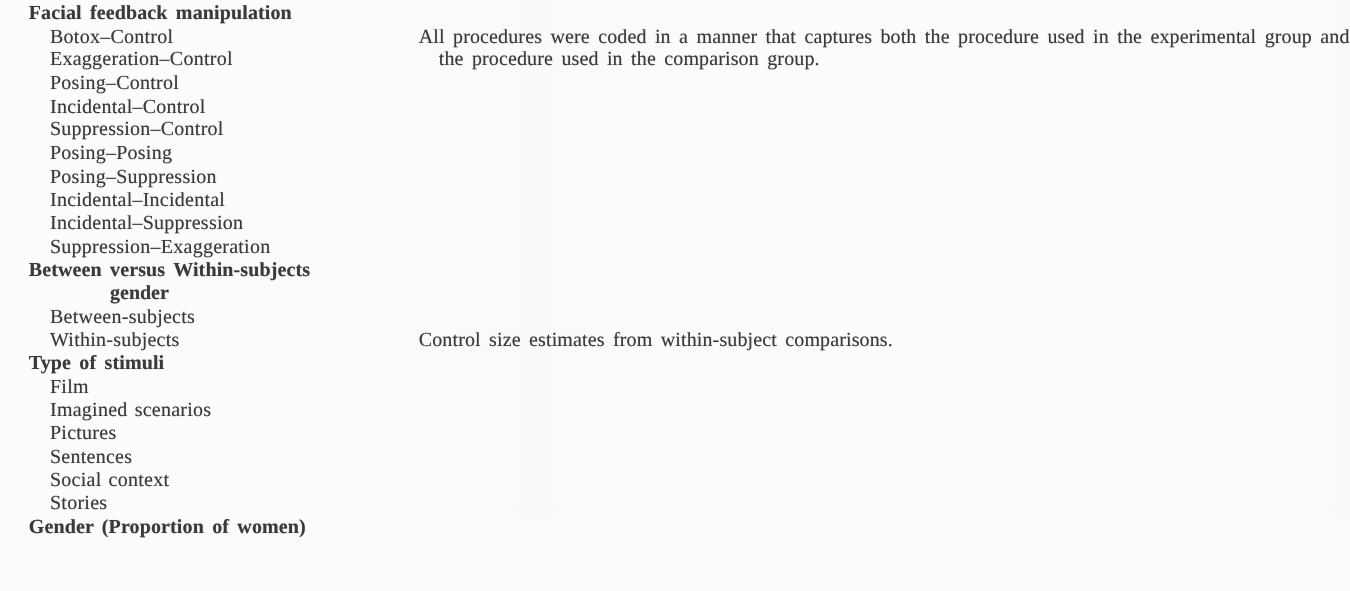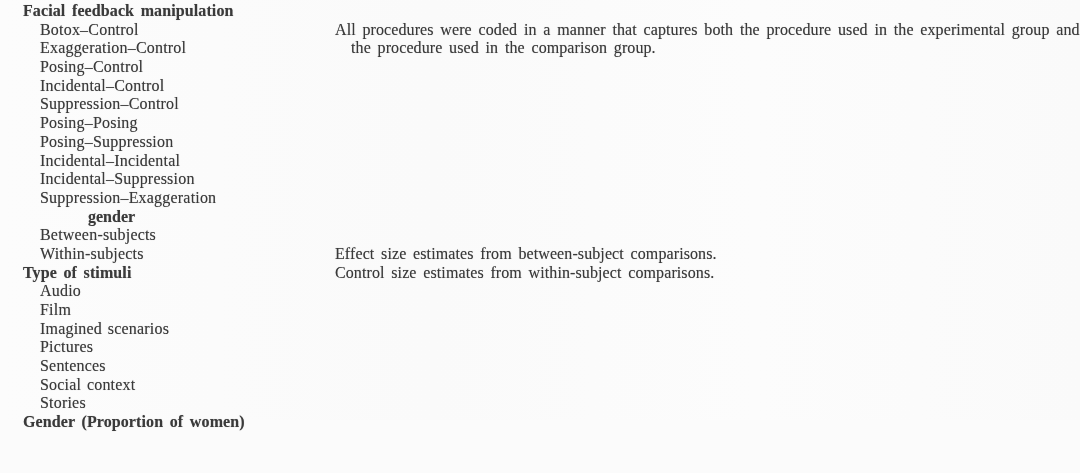--- a/index.html
+++ b/index.html
@@ -45,41 +45,38 @@
     <div class="line item">Botox–Control</div>
     <div class="line item">Exaggeration–Control</div>
     <div class="line item">Posing–Control</div>
     <div class="line item">Incidental–Control</div>
     <div class="line item">Suppression–Control</div>
     <div class="line item">Posing–Posing</div>
     <div class="line item">Posing–Suppression</div>
     <div class="line item">Incidental–Incidental</div>
     <div class="line item">Incidental–Suppression</div>
     <div class="line item">Suppression–Exaggeration</div>
+    <div class="line header">Between versus Within-subjects</div>
     <div class="line cont">gender</div>
     <div class="line item">Between-subjects</div>
     <div class="line item">Within-subjects</div>
     <div class="line header">Type of stimuli</div>
-    <div class="line item">Audio</div>
     <div class="line item">Film</div>
     <div class="line item">Imagined scenarios</div>
     <div class="line item">Pictures</div>
     <div class="line item">Sentences</div>
     <div class="line item">Social context</div>
     <div class="line item">Stories</div>
     <div class="line header">Gender (Proportion of women)</div>
   </div>
 
   <div class="desc desc-0">
     <div class="dline first">All procedures were coded in a manner that captures both the procedure used in the experimental group and</div>
     <div class="dline rest">the procedure used in the comparison group.</div>
   </div>
 
-  <div class="desc desc-1">
-    <div class="dline first">Effect size estimates from between-subject comparisons.</div>
-  </div>
 
   <div class="desc desc-2">
     <div class="dline first">Control size estimates from within-subject comparisons.</div>
   </div>
 
 
 </div>
 
 </body></html>

